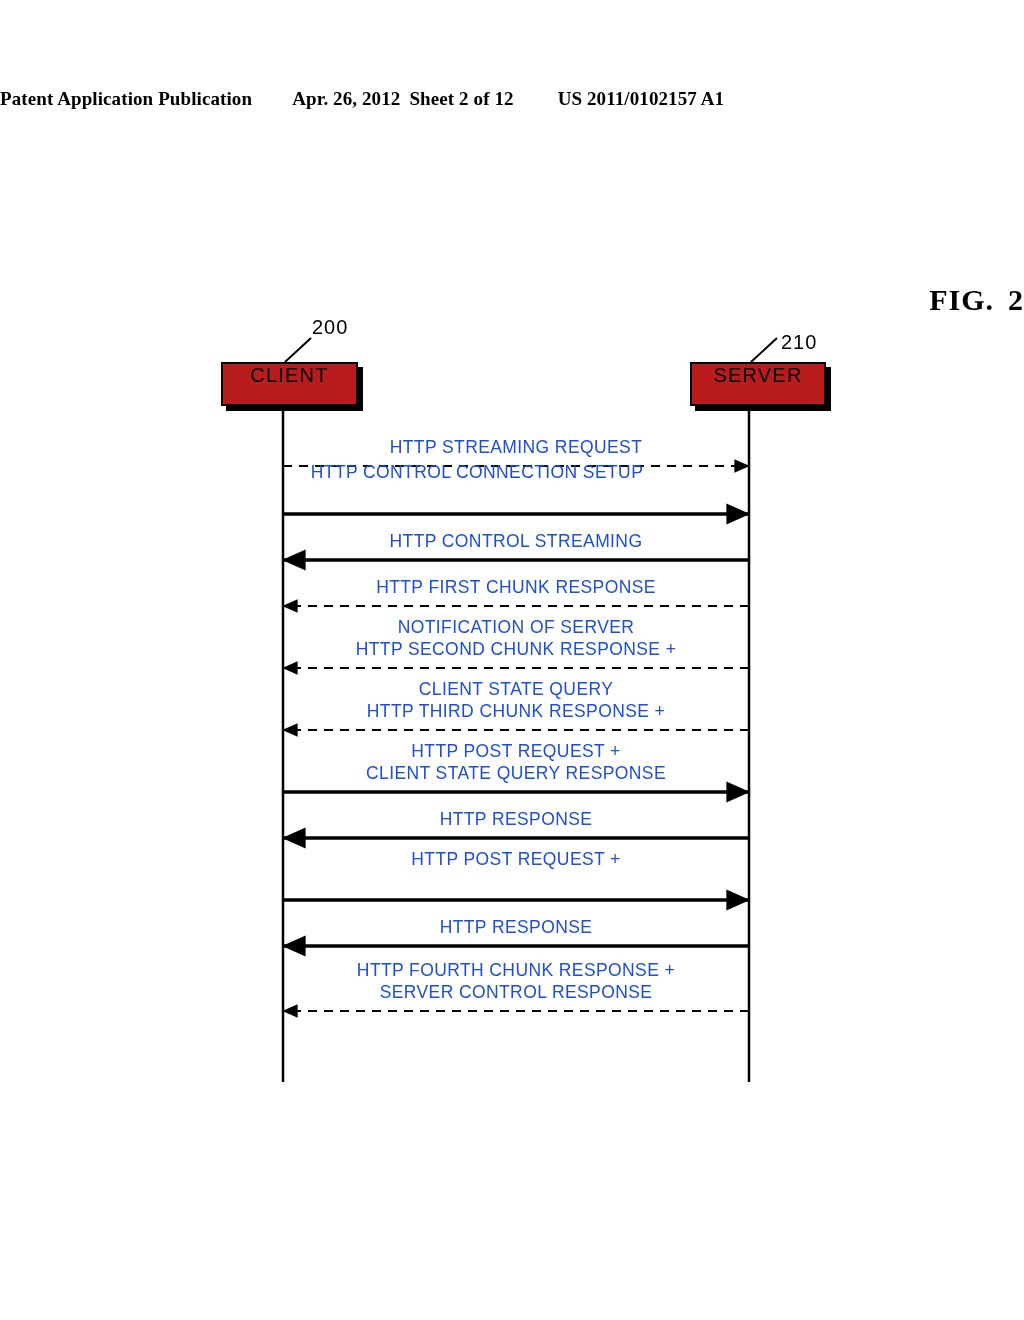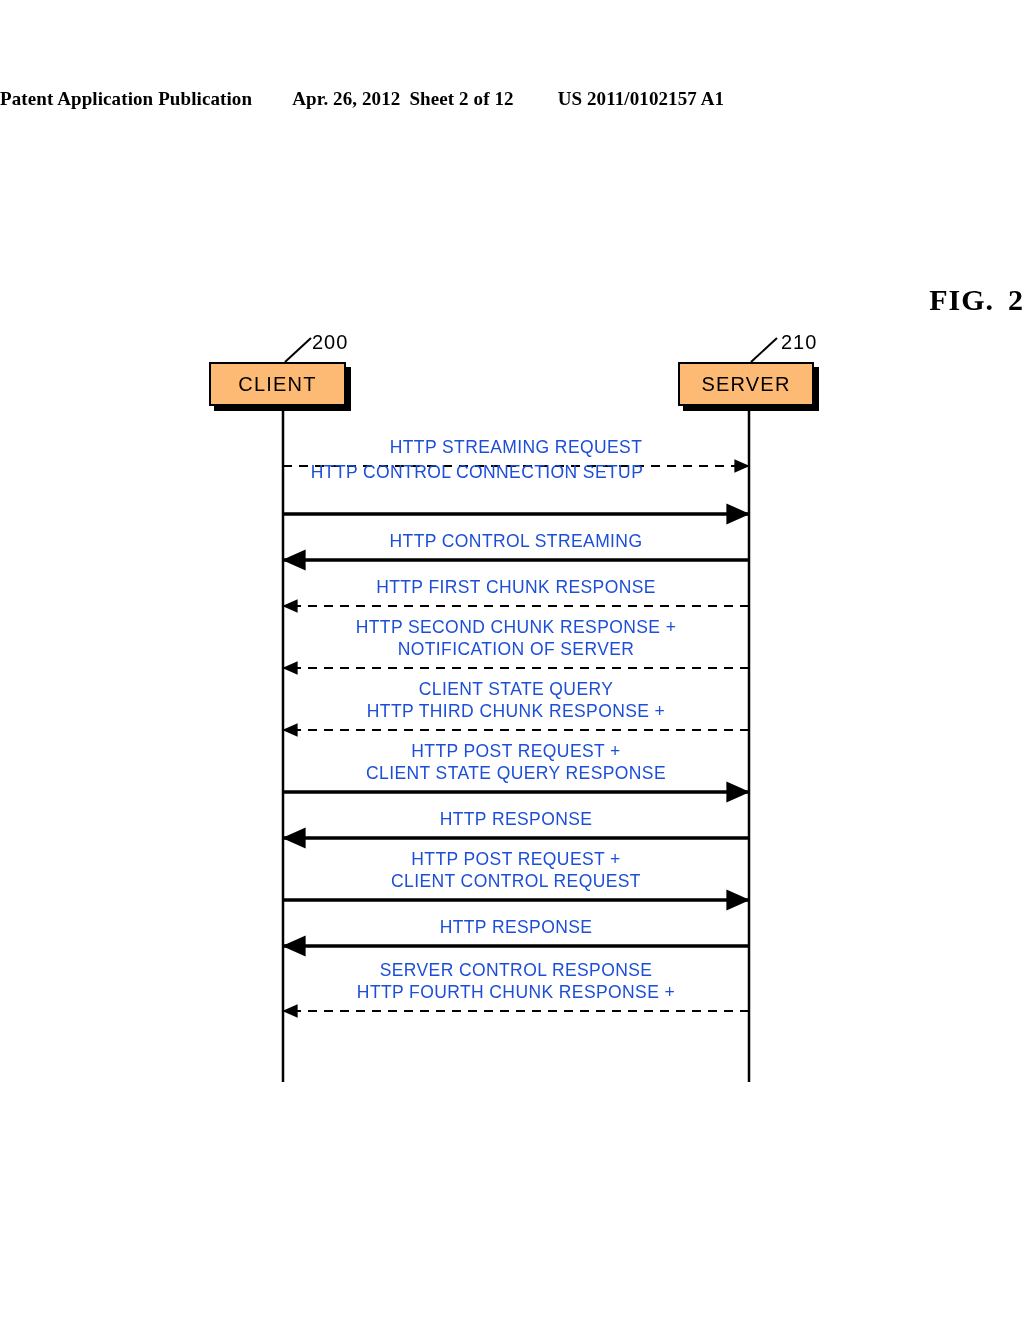--- a/index.html
+++ b/index.html
@@ -56,40 +56,41 @@
     left: 0;
     width: 1024px;
     height: 1320px;
   }
 
   
   .actor-box {
     position: absolute;
     box-sizing: border-box;
     border: 2px solid #000;
-    background: #fdba74;
+    background: #b91c1c;
     box-shadow: 5px 5px 0 0 #000;
     display: flex;
-    align-items: center;
+    align-items: flex-start;
     justify-content: center;
     font-size: 20px;
     letter-spacing: 1.2px;
     color: #000;
+    margin-left: 12px;
   }
   #actor-client { left: 209px; top: 362px; width: 137px; height: 44px; }
   #actor-server { left: 678px; top: 362px; width: 136px; height: 44px; }
 
   
   .ref-num {
     position: absolute;
     font-size: 20px;
     letter-spacing: 1px;
     color: #000;
   }
-  #ref-200 { left: 312px; top: 331px; }
+  #ref-200 { left: 312px; top: 316px; }
   #ref-210 { left: 781px; top: 331px; }
 
   
   .msg-label {
     position: absolute;
     text-align: center;
     font-size: 17.5px;
     line-height: 22px;
     letter-spacing: 0.4px;
     color: #1d4ed8;
@@ -152,20 +153,20 @@
 </div>
 
 <div class="ref-num" id="ref-200">200</div>
 <div class="ref-num" id="ref-210">210</div>
 
 <div id="msg-labels">
     <div class="msg-label" style="left: 283px; width: 466px; top: 436px;"><div>HTTP STREAMING REQUEST</div></div>
     <div class="msg-label" style="left: 283px; width: 388px; top: 461px;"><div>HTTP CONTROL CONNECTION SETUP</div></div>
     <div class="msg-label" style="left: 283px; width: 466px; top: 530px;"><div>HTTP CONTROL STREAMING</div></div>
     <div class="msg-label" style="left: 283px; width: 466px; top: 576px;"><div>HTTP FIRST CHUNK RESPONSE</div></div>
-    <div class="msg-label" style="left: 283px; width: 466px; top: 616px;"><div>HTTP SECOND CHUNK RESPONSE +</div><div>NOTIFICATION OF SERVER</div></div>
+    <div class="msg-label" style="left: 283px; width: 466px; top: 616px;"><div>NOTIFICATION OF SERVER</div><div>HTTP SECOND CHUNK RESPONSE +</div></div>
     <div class="msg-label" style="left: 283px; width: 466px; top: 678px;"><div>CLIENT STATE QUERY</div><div>HTTP THIRD CHUNK RESPONSE +</div></div>
     <div class="msg-label" style="left: 283px; width: 466px; top: 740px;"><div>HTTP POST REQUEST +</div><div>CLIENT STATE QUERY RESPONSE</div></div>
     <div class="msg-label" style="left: 283px; width: 466px; top: 808px;"><div>HTTP RESPONSE</div></div>
-    <div class="msg-label" style="left: 283px; width: 466px; top: 848px;"><div>HTTP POST REQUEST +</div><div>CLIENT CONTROL REQUEST</div></div>
+    <div class="msg-label" style="left: 283px; width: 466px; top: 848px;"><div>HTTP POST REQUEST +</div></div>
     <div class="msg-label" style="left: 283px; width: 466px; top: 916px;"><div>HTTP RESPONSE</div></div>
-    <div class="msg-label" style="left: 283px; width: 466px; top: 959px;"><div>SERVER CONTROL RESPONSE</div><div>HTTP FOURTH CHUNK RESPONSE +</div></div>
+    <div class="msg-label" style="left: 283px; width: 466px; top: 959px;"><div>HTTP FOURTH CHUNK RESPONSE +</div><div>SERVER CONTROL RESPONSE</div></div>
   </div>
 
 </body></html>

